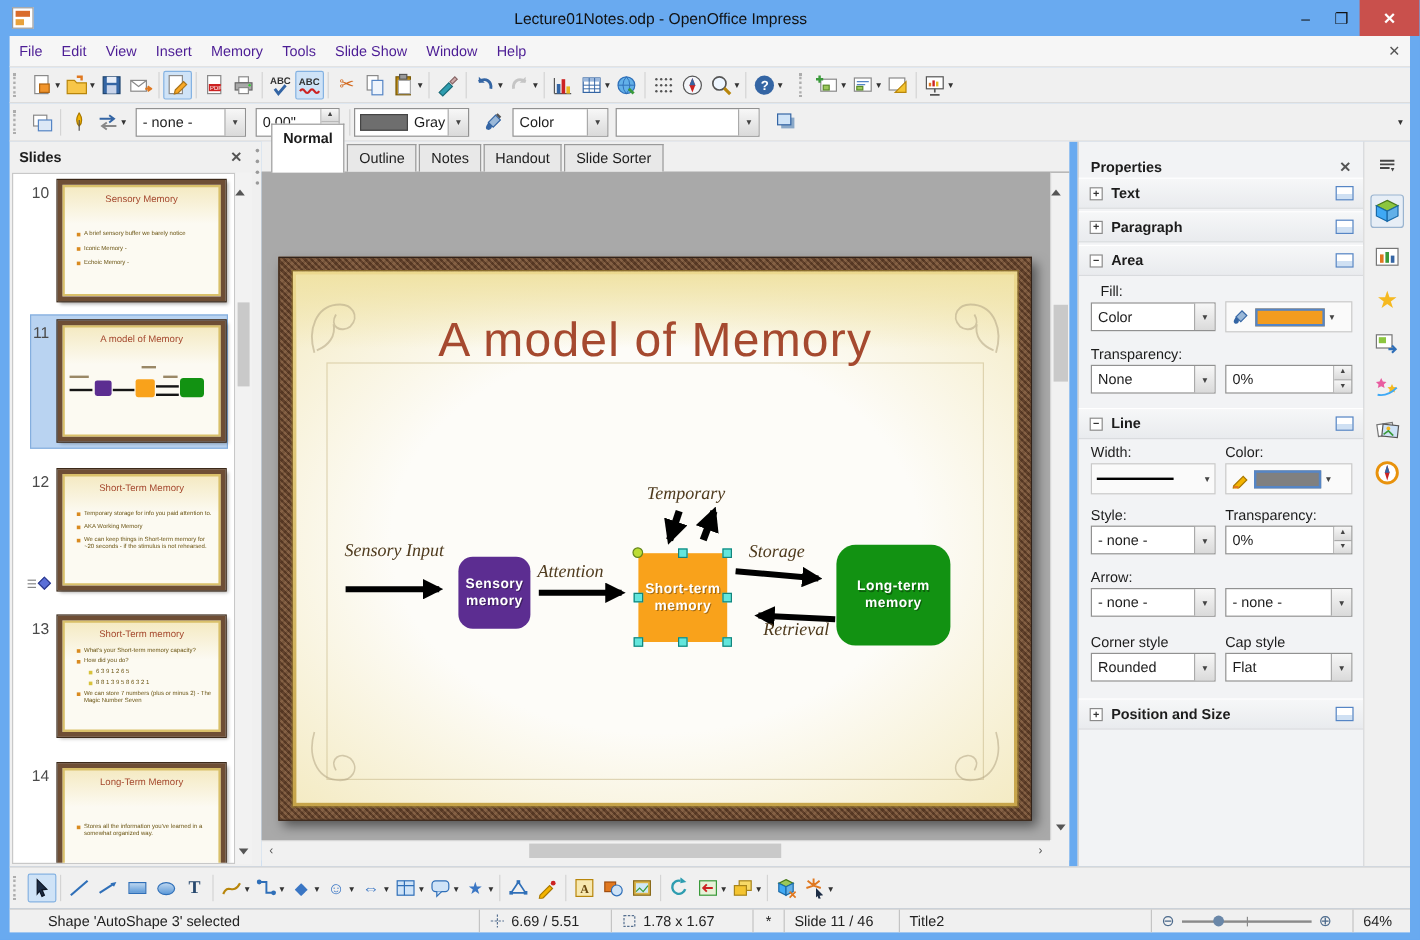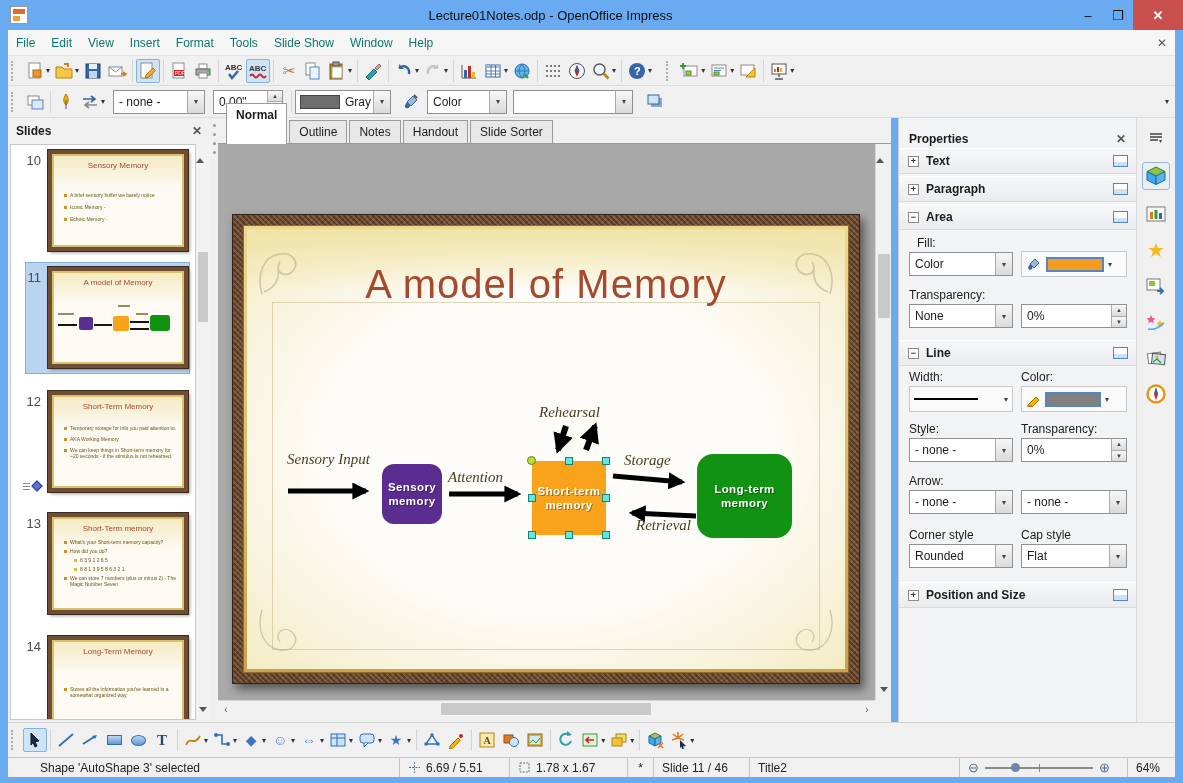--- a/index.html
+++ b/index.html
@@ -9,21 +9,21 @@
 
 .titlebar{position:absolute;left:0;top:0;width:1183px;height:30px;background:#69aaf0;display:flex;align-items:center}
 .app-icon{width:18px;height:18px;margin-left:10px;background:#fff;border:1px solid #999;position:relative}
 .app-icon:before{content:"";position:absolute;left:2px;top:2px;right:2px;height:5px;background:#d96c2c}
 .app-icon:after{content:"";position:absolute;left:2px;bottom:2px;width:7px;height:5px;background:#e8a23c}
 .win-title{flex:1;text-align:center;font-size:13px;color:#111}
 .cap-btn{width:30px;height:22px;display:flex;align-items:center;justify-content:center;font-size:13px;color:#111;cursor:default}
 .close-btn{width:50px;height:30px;background:#c9504c;color:#fff;display:flex;align-items:center;justify-content:center;font-size:13px;font-weight:bold}
 
 .menubar{position:absolute;left:8px;top:30px;width:1167px;height:26px;background:#f6f6f6;display:flex;align-items:center;border-bottom:1px solid #e2e2e2}
-.menu-item{padding:4px 8px;color:#0f766e}
+.menu-item{padding:4px 8px;color:#4c1d95}
 .menubar .xdoc{margin-left:auto;margin-right:8px;color:#555;font-size:12px}
 
 .toolbar{position:absolute;left:8px;background:#f0f0f0;display:flex;align-items:center;border-bottom:1px solid #dcdcdc}
 .tb1{top:56px;width:1167px;height:30px}
 .tb2{top:86px;width:1167px;height:32px}
 .grip{width:7px;height:20px;border-left:2px dotted #adadad;margin:0 5px 0 3px}
 .sep{width:1px;height:22px;background:#d4d4d4;margin:0 3px}
 .ti{width:24px;height:24px;display:flex;align-items:center;justify-content:center;border-radius:2px}
 .ti svg{display:block}
 .ti.toggled{background:#cfe3f7;border:1px solid #84b2e2}
@@ -133,21 +133,21 @@
   <span class="cap-btn">–</span>
   <span class="cap-btn">❐</span>
   <span class="close-btn">✕</span>
 </div>
 
 <div class="menubar">
   <span class="menu-item">File</span>
   <span class="menu-item">Edit</span>
   <span class="menu-item">View</span>
   <span class="menu-item">Insert</span>
-  <span class="menu-item">Format</span>
+  <span class="menu-item">Memory</span>
   <span class="menu-item">Tools</span>
   <span class="menu-item">Slide Show</span>
   <span class="menu-item">Window</span>
   <span class="menu-item">Help</span>
   <span class="xdoc">✕</span>
 </div>
 
 <div class="toolbar tb1">
   <span class="grip"></span>
   <span class="ti">
@@ -564,21 +564,21 @@
         <path d="M56,277 L134,277" stroke="#000" stroke-width="5" marker-end="url(#ah)"></path>
         <path d="M217,280 L286,280" stroke="#000" stroke-width="5" marker-end="url(#ah)"></path>
         <path d="M381,262 L450,268" stroke="#000" stroke-width="5" marker-end="url(#ah)"></path>
         <path d="M464,302 L400,299" stroke="#000" stroke-width="5" marker-end="url(#ah)"></path>
         <path d="M334,212 L326,236" stroke="#000" stroke-width="6" marker-end="url(#ah)"></path>
         <path d="M354,236 L363,212" stroke="#000" stroke-width="6" marker-end="url(#ah)"></path>
       </svg>
 
       <div class="dlabel" style="left:55px;top:237px">Sensory Input</div>
       <div class="dlabel" style="left:216px;top:255px">Attention</div>
-      <div class="dlabel" style="left:307px;top:190px">Rehearsal</div>
+      <div class="dlabel" style="left:307px;top:190px">Temporary</div>
       <div class="dlabel" style="left:392px;top:238px">Storage</div>
       <div class="dlabel" style="left:404px;top:303px">Retrieval</div>
 
       <div class="dbox" style="left:150px;top:250px;width:60px;height:60px;background:#5c2d91;border-radius:12px">Sensory memory</div>
       <div class="dbox" style="left:300px;top:247px;width:74px;height:74px;background:#f9a21b">Short-term memory</div>
       <div class="dbox" style="left:465px;top:240px;width:95px;height:84px;background:#129212;border-radius:16px">Long-term memory</div>
 
       <span class="hdl green" style="left:295px;top:242px"></span>
       <span class="hdl" style="left:333px;top:243px"></span>
       <span class="hdl" style="left:370px;top:243px"></span>

